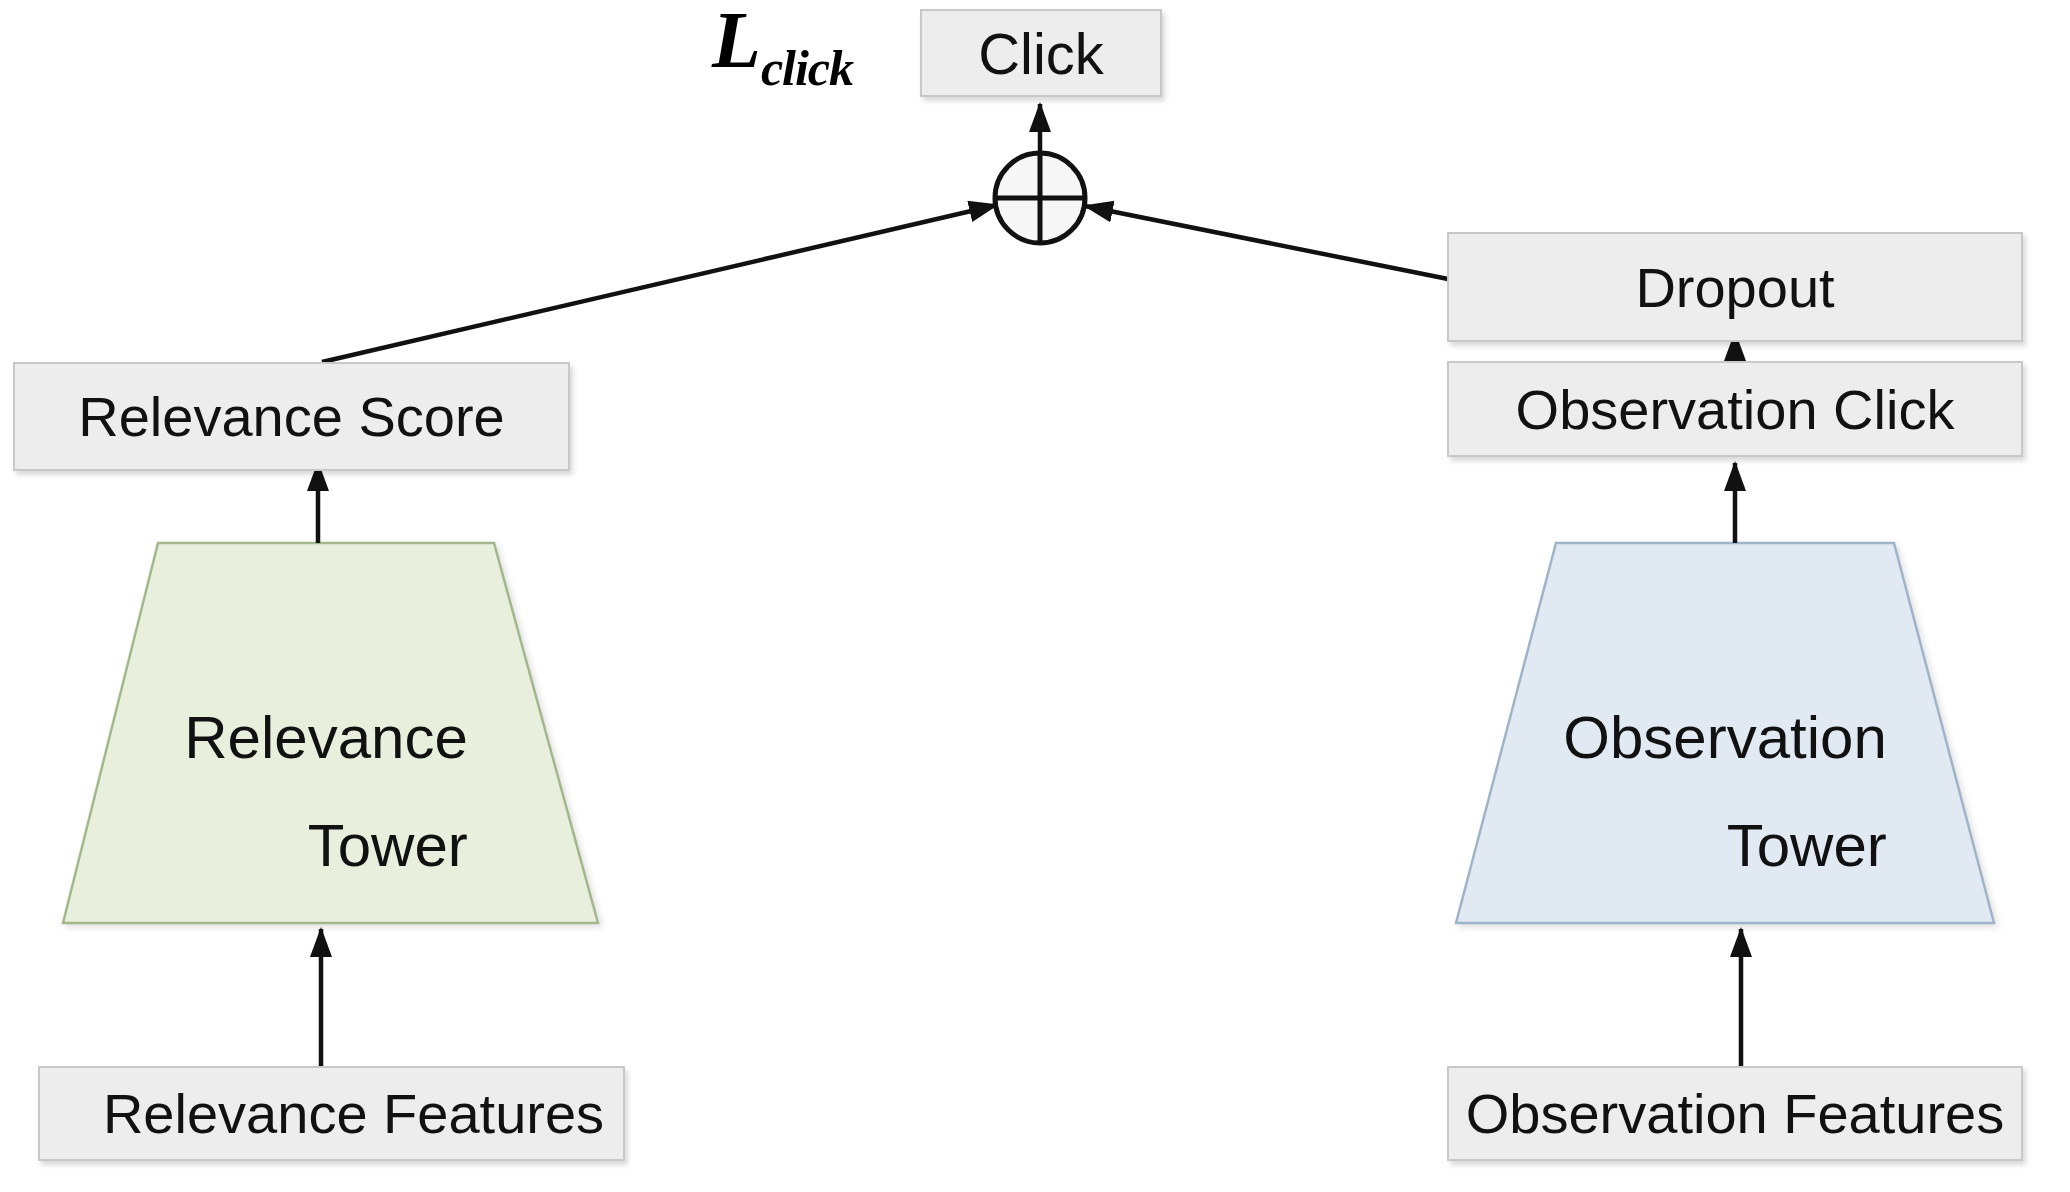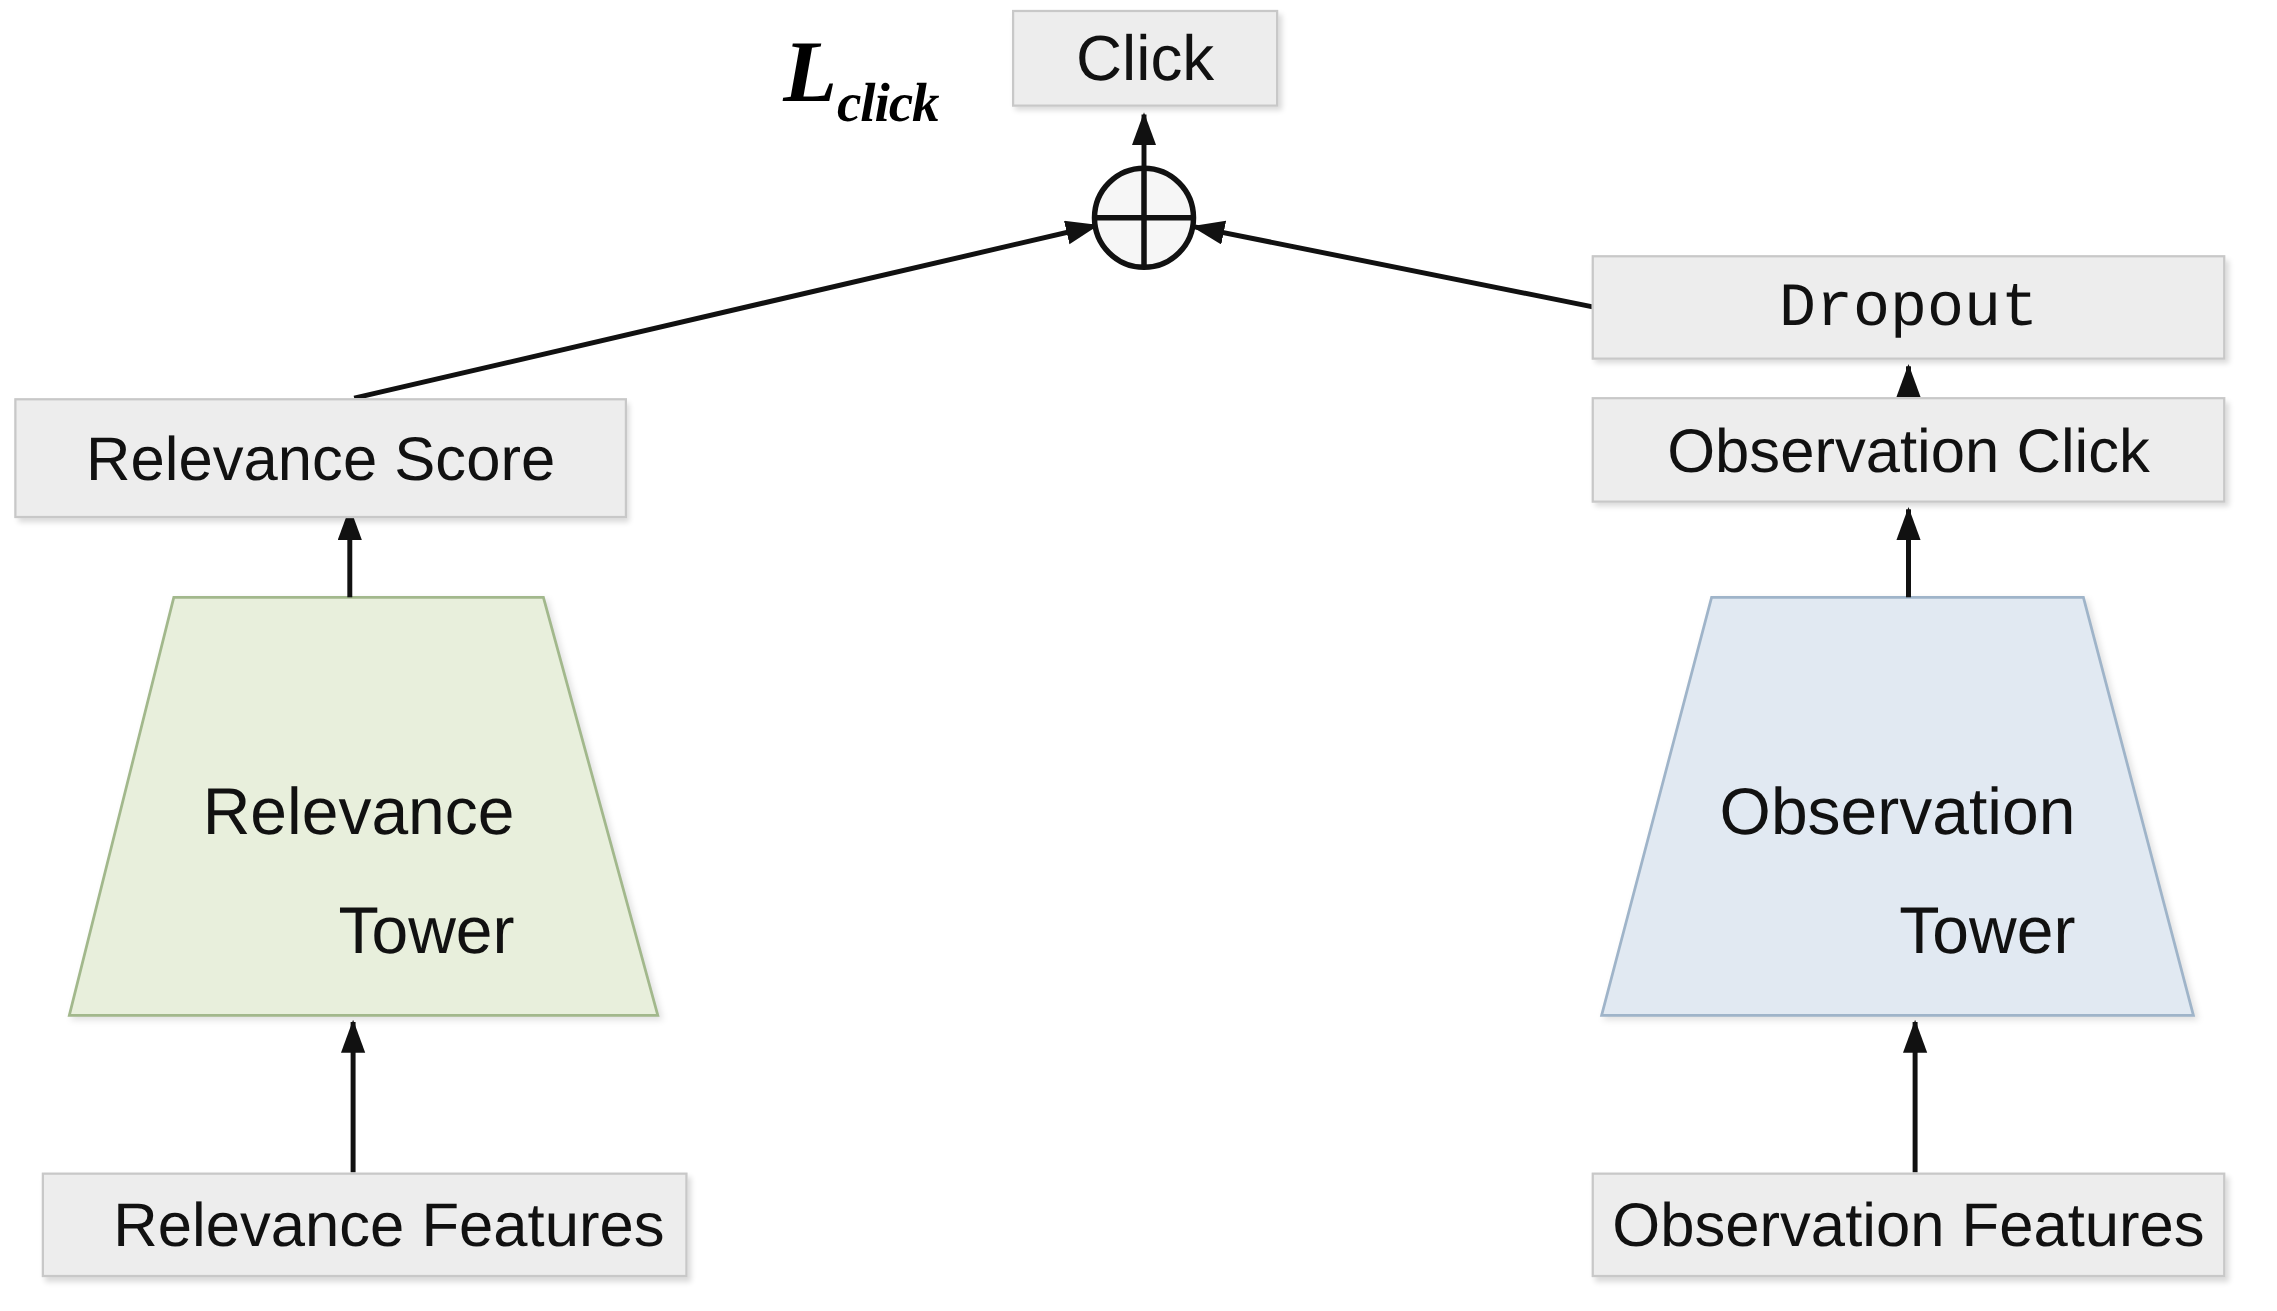--- a/index.html
+++ b/index.html
@@ -32,21 +32,21 @@
     box-shadow: 3px 4px 5px rgba(0,0,0,0.15);
     box-sizing: border-box;
     font-size: 56px;
     color: #111;
     white-space: nowrap;
     letter-spacing: 0px;
   }
   .node-click            { left: 920px;  top: 9px;    width: 242px; height: 88px; font-size: 58px; }
   .node-relevance-score  { left: 13px;   top: 362px;  width: 557px; height: 109px; }
   .node-relevance-feat   { left: 38px;   top: 1066px; width: 587px; height: 95px; padding-left: 44px; }
-  .node-dropout          { left: 1447px; top: 232px;  width: 576px; height: 95px; font-family: Liberation Mono, monospace; }
+  .node-dropout          { left: 1447px; top: 232px;  width: 576px; height: 110px; }
   .node-observation-score{ left: 1447px; top: 361px;  width: 576px; height: 96px; }
   .node-observation-feat { left: 1447px; top: 1066px; width: 576px; height: 95px; }
 
   
   .tower-relevance {
     fill: var(--relevance-tower-fill, #e8efdc);
     stroke: var(--relevance-tower-stroke, #a2b88c);
     stroke-width: 2.5;
     filter: drop-shadow(3px 3px 3px rgba(0,0,0,0.12));
   }
@@ -82,21 +82,21 @@
     color: #111;
     white-space: nowrap;
   }
   .tower-label-relevance   { left: 326px;  top: 792px; }
   .tower-label-observation { left: 1725px; top: 792px; }
 
   
   .loss-label {
     position: absolute;
     left: 712px;
-    top: 26px;
+    top: 0;
     font-family: "Liberation Serif", serif;
     font-style: italic;
     font-weight: bold;
     font-size: 80px;
     line-height: 1;
     color: #000;
     white-space: nowrap;
   }
   .loss-label .sub {
     font-size: 50px;

